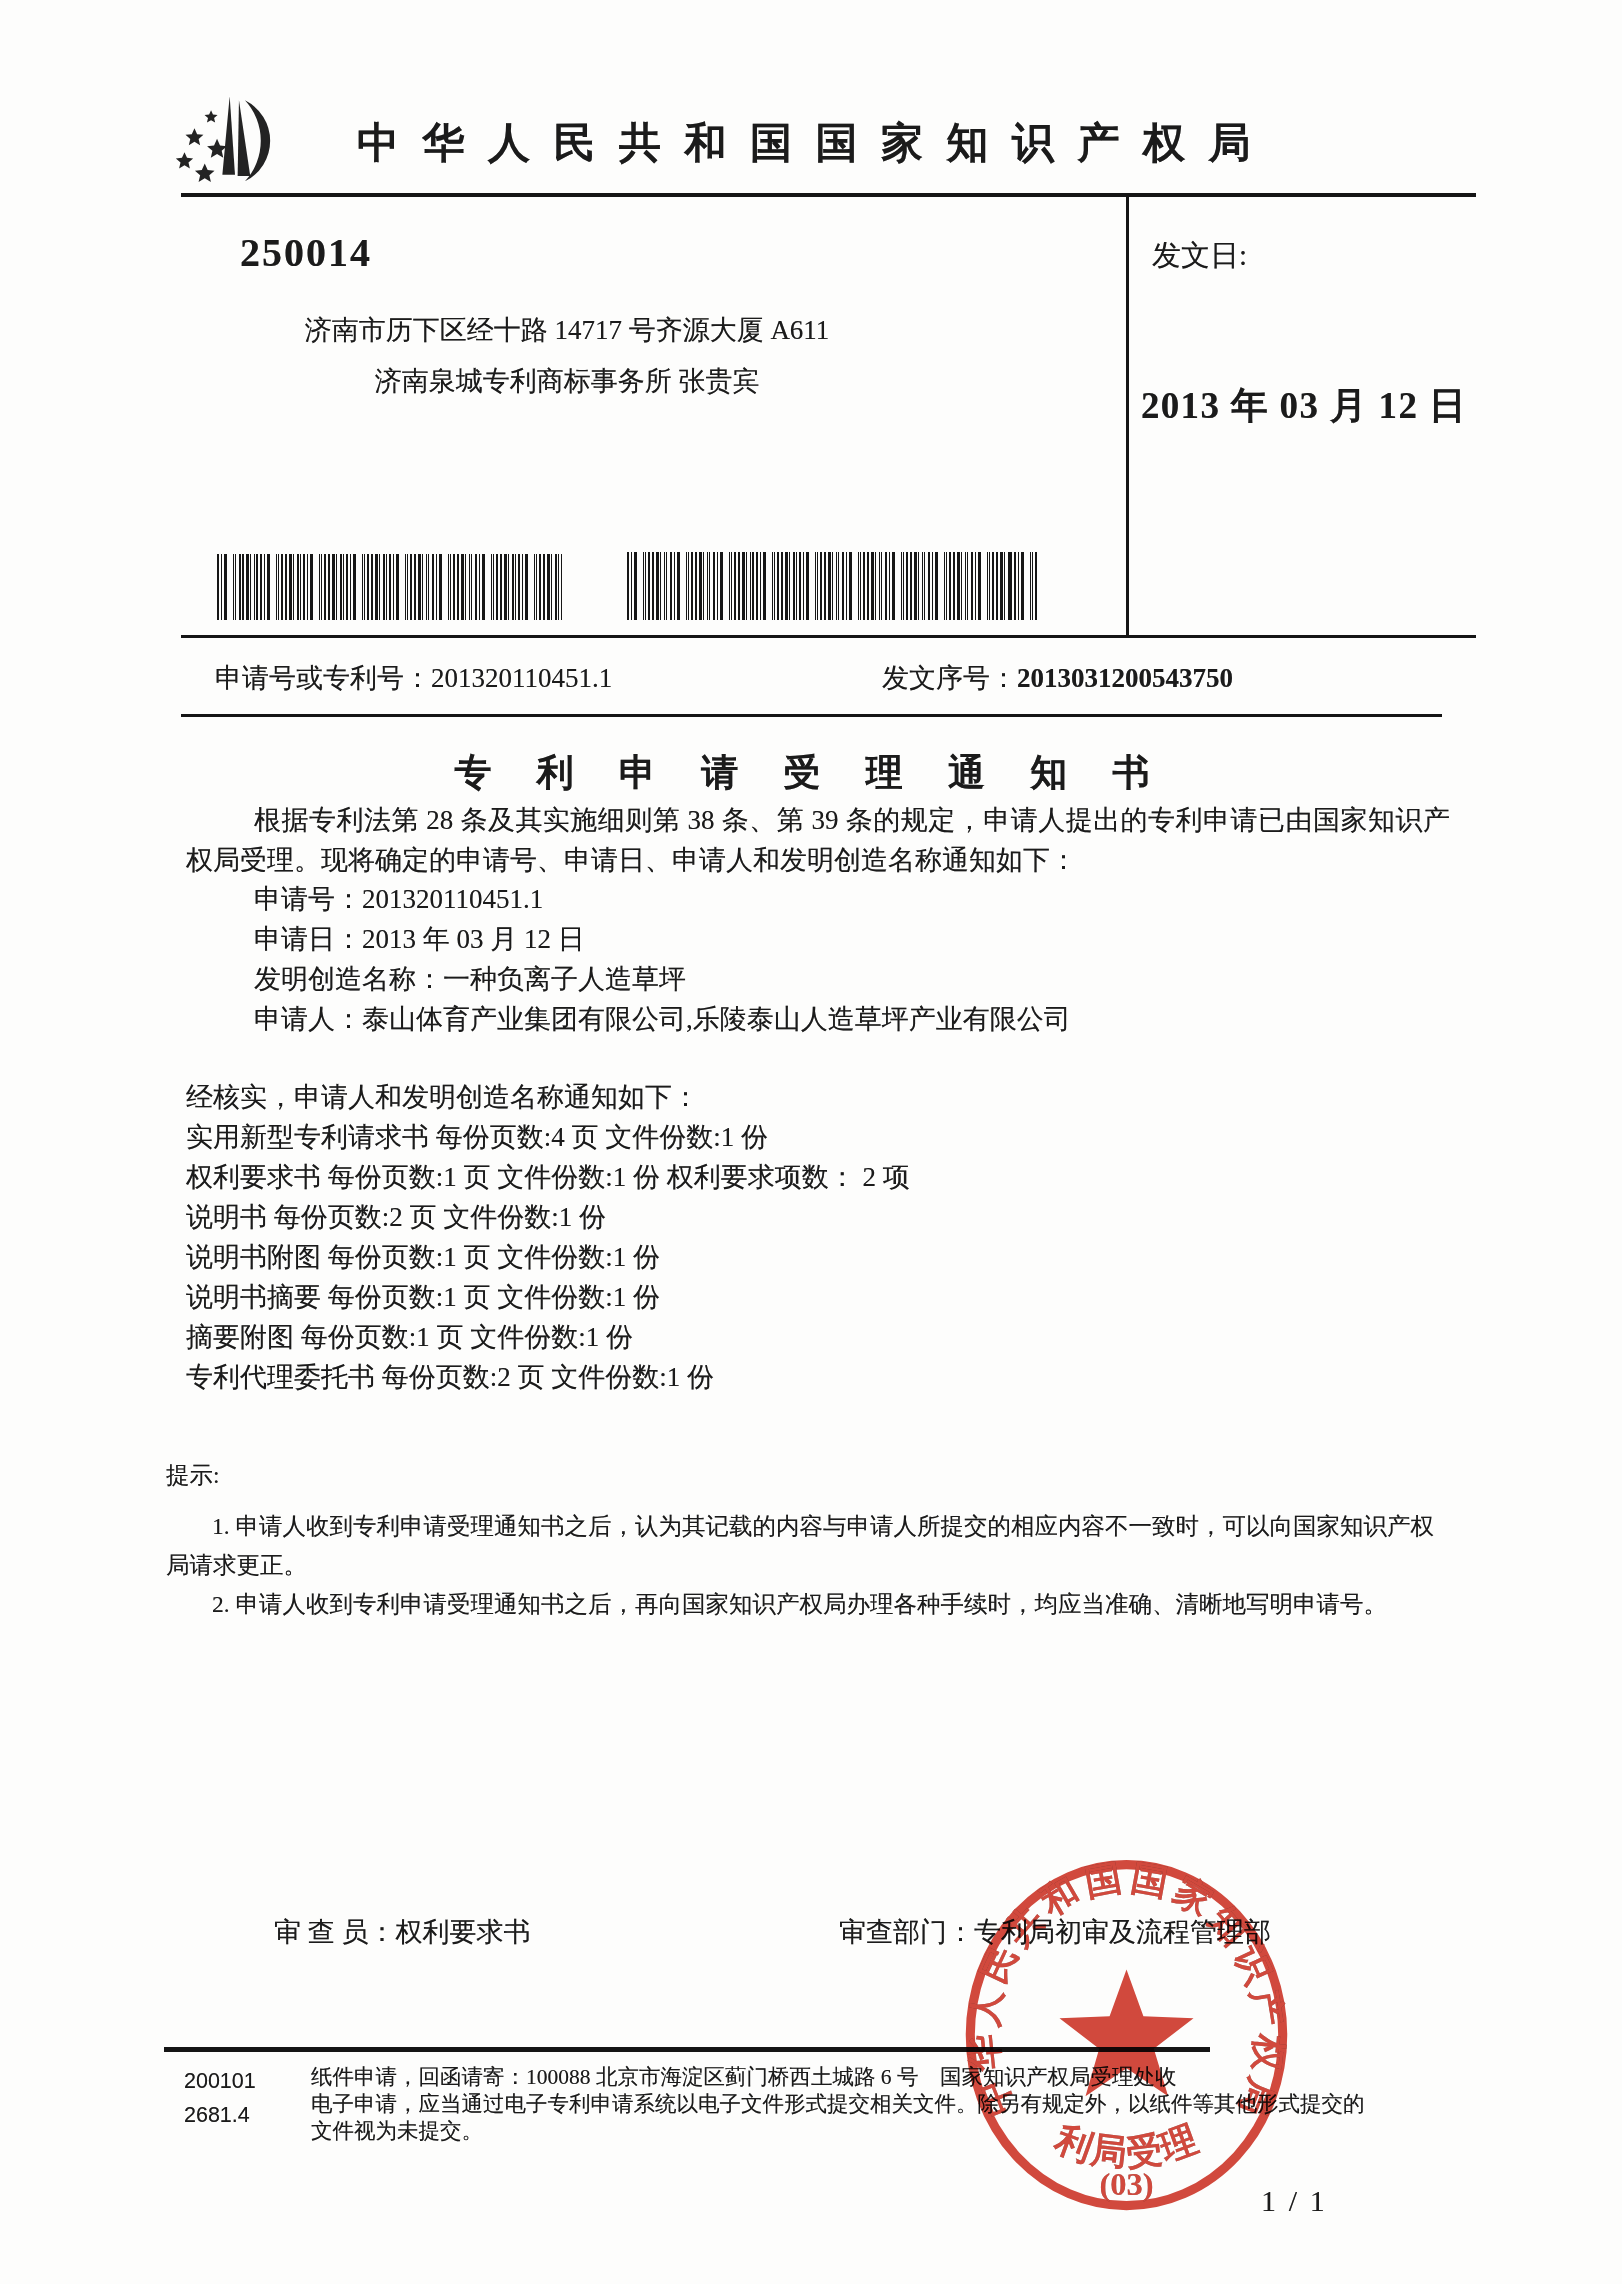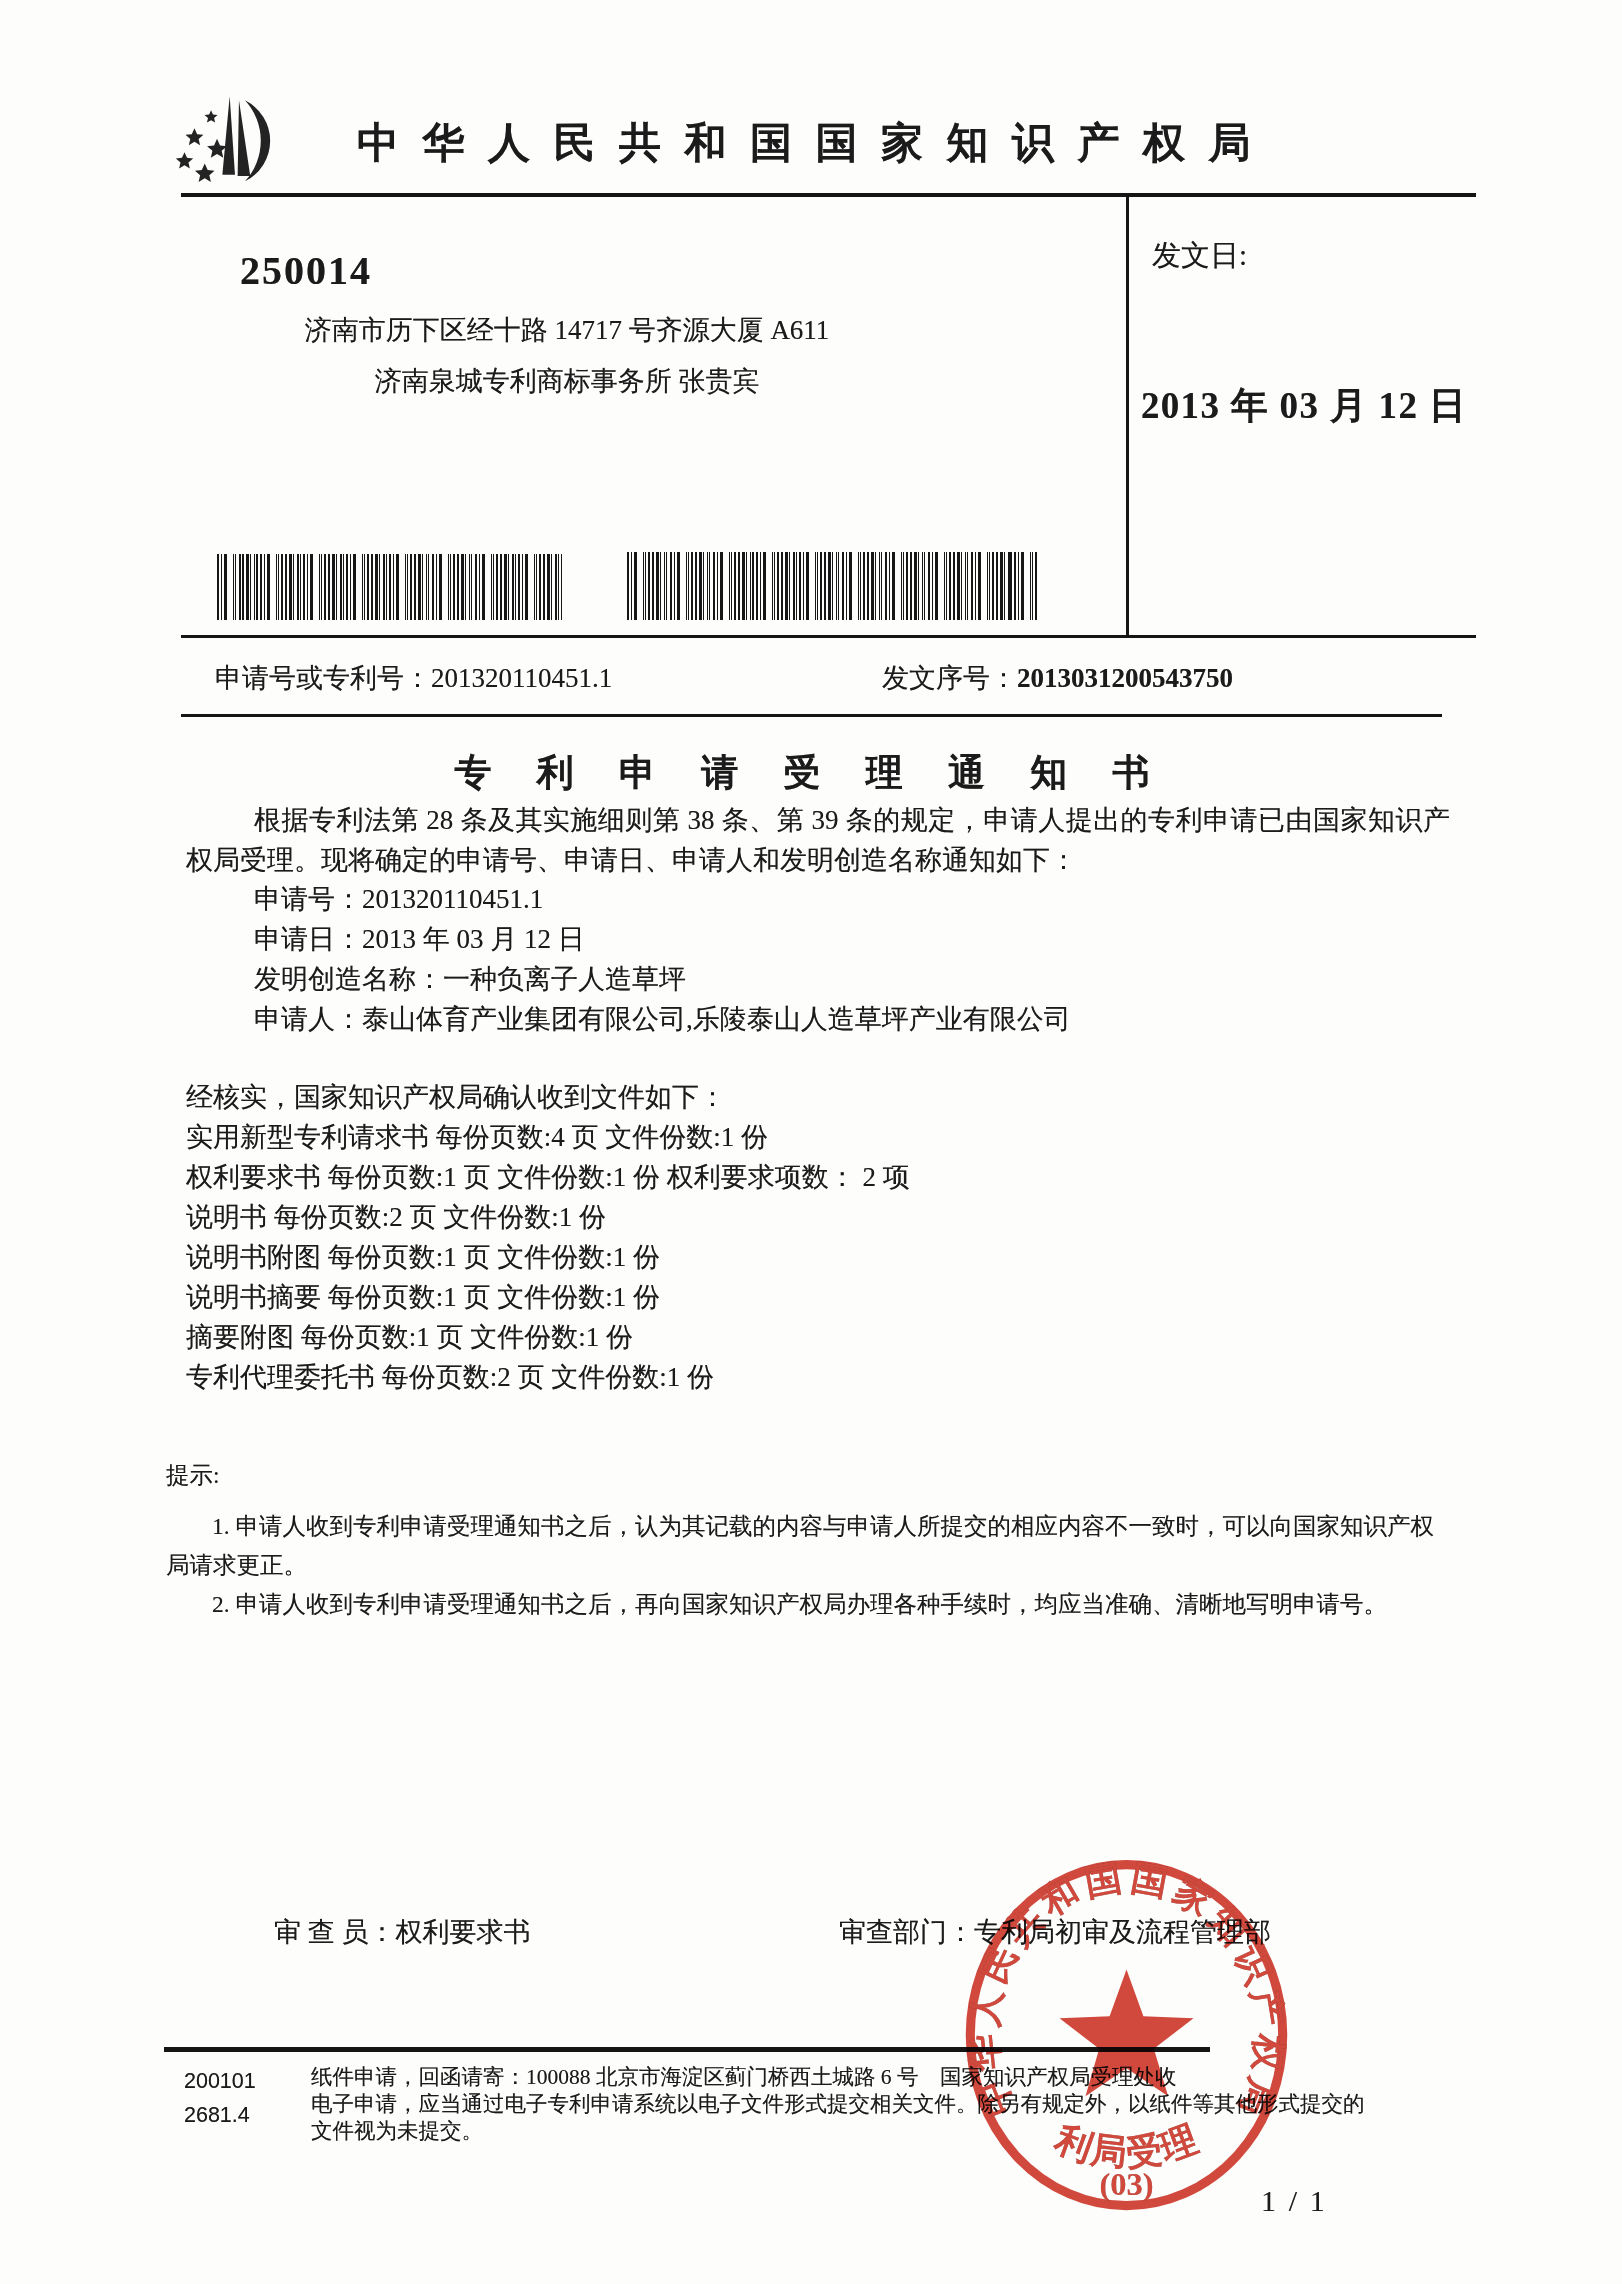--- a/index.html
+++ b/index.html
@@ -4,21 +4,21 @@
 <style>
   html,body{margin:0;padding:0;background:#e8e8e6;}
   .page{
     position:relative;width:1622px;height:2284px;background:#fdfdfc;overflow:hidden;
     font-family:"Liberation Serif","DejaVu Serif",serif;color:#1b1b1b;
     text-shadow:0 0 0.4px rgba(25,25,25,.5);
   }
   .abs{position:absolute;}
   .rule{position:absolute;background:#151515;}
   .agency{font-size:42px;font-weight:700;letter-spacing:23.5px;white-space:nowrap;}
-  .postal{font-size:40px;font-weight:700;letter-spacing:2px;margin-top:18px;}
+  .postal{font-size:40px;font-weight:700;letter-spacing:2px;}
   .addr{font-size:27px;text-align:center;line-height:51px;}
   .dispatch-label{font-size:29px;}
   .dispatch-date{font-size:37px;font-weight:700;letter-spacing:1.3px;white-space:nowrap;}
   .barcode{
     position:absolute;
     background-image:repeating-linear-gradient(90deg,
       #161616 0 2px,transparent 2px 3.9px,
       #161616 3.9px 5.2px,transparent 5.2px 7.2px,
       #161616 7.2px 10.4px,transparent 10.4px 11.7px,
       #161616 11.7px 12.4px,transparent 12.4px 15.6px,
@@ -91,21 +91,21 @@
   <div class="abs body40 intro" style="left:186px;top:800px;width:1264px;">根据专利法第 28 条及其实施细则第 38 条、第 39 条的规定，申请人提出的专利申请已由国家知识产权局受理。现将确定的申请号、申请日、申请人和发明创造名称通知如下：</div>
 
   <div class="abs body40 fields" style="left:254px;top:879px;">
     <div><span>申请号：</span><span>201320110451.1</span></div>
     <div><span>申请日：</span><span>2013 年 03 月 12 日</span></div>
     <div><span>发明创造名称：</span><span>一种负离子人造草坪</span></div>
     <div><span>申请人：</span><span>泰山体育产业集团有限公司,乐陵泰山人造草坪产业有限公司</span></div>
   </div>
 
   <div class="abs body40 received" style="left:186px;top:1077px;">
-    <div>经核实，国家知识产权局确认收到文件如下：</div>
+    <div>经核实，申请人和发明创造名称通知如下：</div>
     <div>实用新型专利请求书 每份页数:4 页 文件份数:1 份</div>
     <div>权利要求书 每份页数:1 页 文件份数:1 份 权利要求项数：  2 项</div>
     <div>说明书 每份页数:2 页 文件份数:1 份</div>
     <div>说明书附图 每份页数:1 页 文件份数:1 份</div>
     <div>说明书摘要 每份页数:1 页 文件份数:1 份</div>
     <div>摘要附图 每份页数:1 页 文件份数:1 份</div>
     <div>专利代理委托书 每份页数:2 页 文件份数:1 份</div>
   </div>
 
   <div class="abs tips" style="left:166px;top:1456px;width:1277px;">

